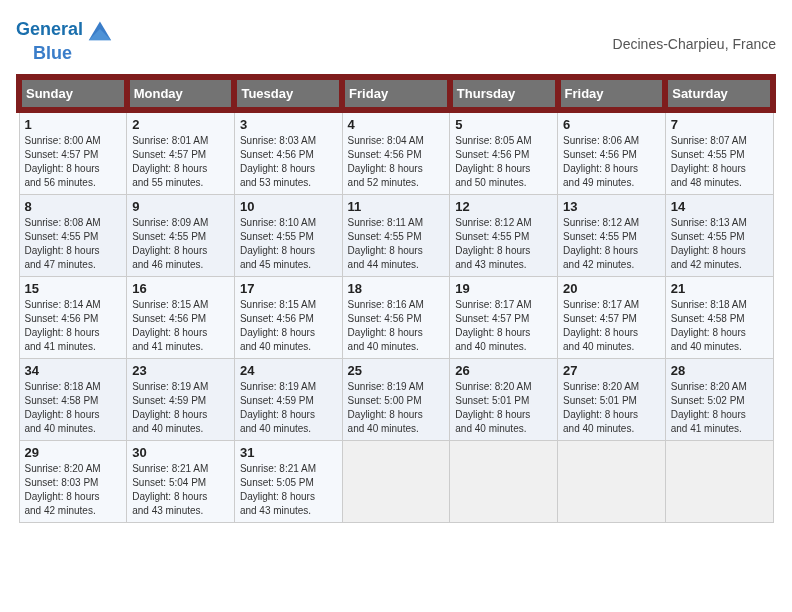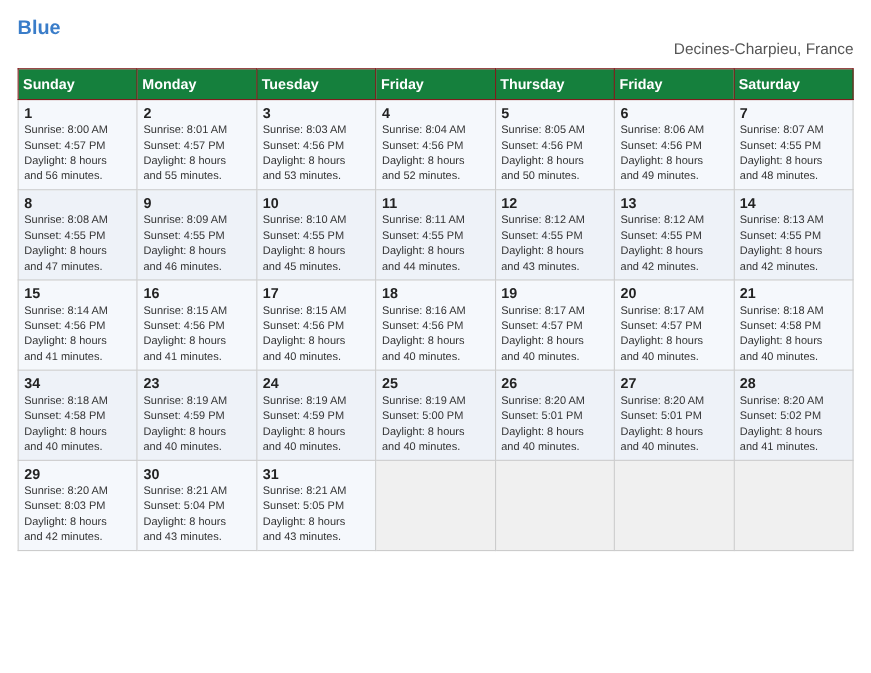--- a/index.html
+++ b/index.html
@@ -47,27 +47,27 @@
       font-size: 14px;
       color: #555;
       margin-top: 20px;
     }
     .calendar {
       width: 100%;
       border-collapse: collapse;
       font-size: 11px;
     }
     .calendar th {
-      background: #15803d;
+      background: #737373;
       color: #fff;
       padding: 6px 4px;
       text-align: left;
       font-size: 13px;
       font-weight: bold;
-      border: 1px solid #7f1d1d;
+      border: 6px solid #7f1d1d;
     }
     .calendar td {
       border: 1px solid #ccc;
       vertical-align: top;
       padding: 4px 5px;
       width: calc(100% / 7);
       min-height: 80px;
       background: #fff;
     }
     .calendar tr:nth-child(odd) td {
@@ -91,21 +91,30 @@
     .empty-cell {
       background: #f0f0f0 !important;
     }
   </style>
 </head>
 <body>
 
 <div class="header">
   <div class="logo">
     <div>
-      <div class="logo-text" style="color:#3a7dc9;font-size:18px;font-weight:bold;">Blue</div>
+      <div style="display:flex;align-items:center;">
+        <div class="logo-text">
+          <span>General</span>
+        </div>
+        <svg class="logo-icon" viewBox="0 0 30 30" xmlns="http://www.w3.org/2000/svg">
+          <polygon points="4,26 16,6 28,26" fill="#3a7dc9"></polygon>
+          <polygon points="4,26 16,14 28,26" fill="#5ba0e0" opacity="0.6"></polygon>
+        </svg>
+      </div>
+      <div class="logo-text" style="color:#3a7dc9;font-size:18px;font-weight:bold;margin-left:17px;">Blue</div>
     </div>
   </div>
   <div class="title-block">
     <div class="subtitle">Decines-Charpieu, France</div>
   </div>
 </div>
 
 <table class="calendar">
   <thead>
     <tr>

